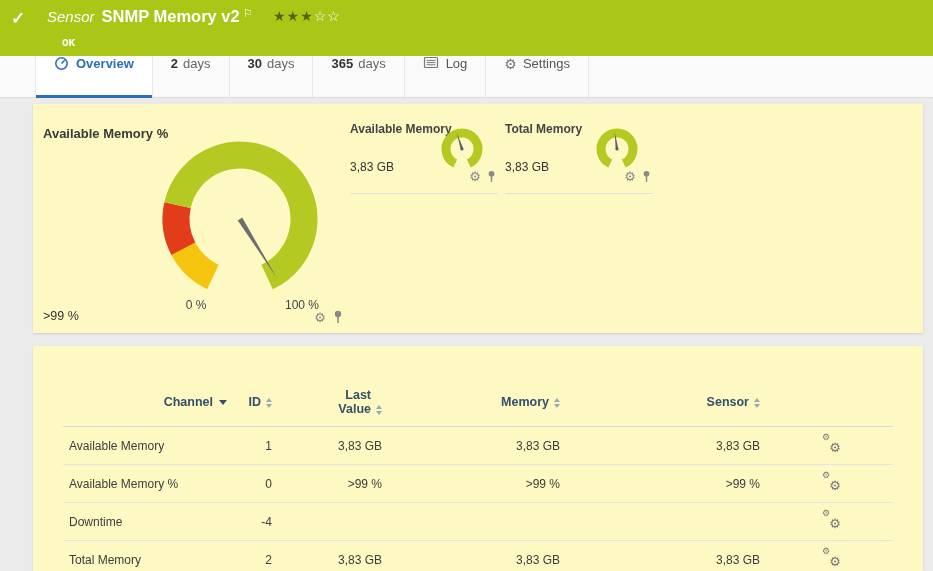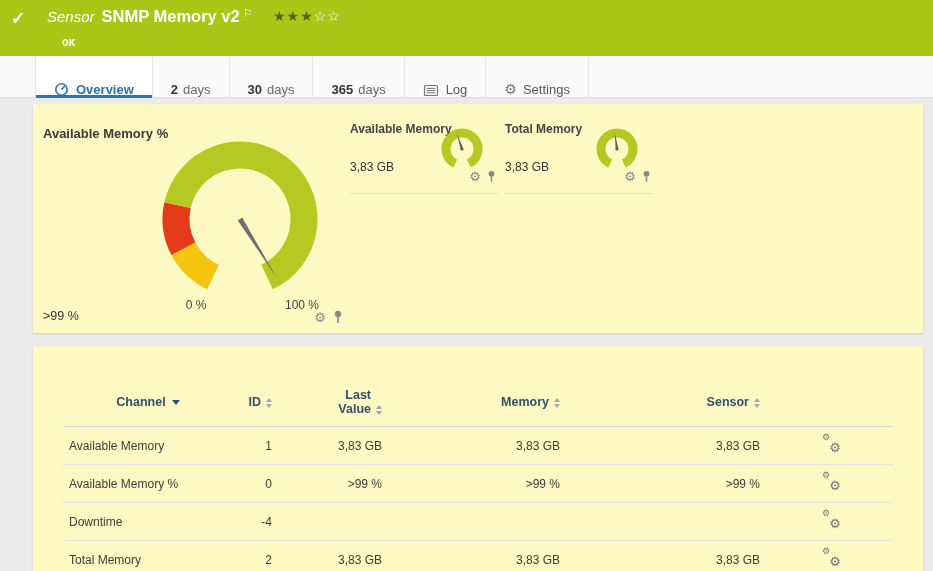--- a/index.html
+++ b/index.html
@@ -13,21 +13,21 @@
   .sensor-title { font-size:16.5px; font-weight:bold; }
   .flag { font-size:11px; vertical-align:top; margin-left:3px; }
   .stars { margin-left:16px; font-size:14px; letter-spacing:1px; vertical-align:1px; cursor:pointer; }
   .stars-filled { color:rgba(0,0,0,0.5); }
   .stars-empty { color:#ffffff; }
   .status-row { position:absolute; left:62px; top:33px;font-family:Liberation Mono, monospace; }
   .status { font-size:11px; font-weight:bold; }
 
   
   .tabbar { position:absolute; top:56px; left:0; width:933px; height:42px; background:#fafafa; border-bottom:1px solid #dcdcdc; display:flex; align-items:stretch; padding-left:35px; }
-  .tab { display:flex; align-items:flex-end; padding:0 18px; font-size:13px; color:#555; cursor:pointer; border-right:1px solid #e6e6e6; position:relative; white-space:nowrap; }
+  .tab { display:flex; align-items:flex-start; padding:0 18px; font-size:13px; color:#555; cursor:pointer; border-right:1px solid #e6e6e6; position:relative; white-space:nowrap; }
   .tab:first-child { border-left:1px solid #e6e6e6; }
   .tab .ticon { margin-right:7px; }
   .tab.active { color:#2a6fb8; font-weight:bold; background:#ffffff; }
   .tab.active::after { content:""; position:absolute; left:0; right:0; bottom:-1px; height:3px; background:#2a6fb8; }
   .tab .num { font-weight:bold; color:#333; margin-right:5px; font-size:13px; }
   .tab .unit { color:#666; }
   .gear-glyph { color:#777; font-size:14px; margin-right:6px; }
 
   
   .panel { position:absolute; background:#fef9c3; box-shadow:0 1px 2px rgba(0,0,0,0.12); }
@@ -52,21 +52,21 @@
   .small-value { position:absolute; left:0; top:44px; font-size:12px; color:#333; }
   .block-small svg.gauge-small { position:absolute; left:85px; top:10px; }
   .small-icons { position:absolute; right:2px; top:54px; display:flex; align-items:center; gap:6px; background:transparent; }
 
   
   .table-wrap { padding:36px 30px 0 30px; }
   table { border-collapse:collapse; width:830px; table-layout:fixed; }
   col.c-channel { width:170px; } col.c-id { width:45px; } col.c-last { width:110px; }
   col.c-min { width:178px; } col.c-max { width:200px; } col.c-gear { width:127px; }
   th { font-size:12.5px; font-weight:bold; color:#33506b; padding:6px 6px 10px 6px; border-bottom:1px solid #d8d8d8; vertical-align:middle; cursor:pointer; }
-  th.al { text-align:center; } th.ar { text-align:right; }
+  th.al { text-align:right; } th.ar { text-align:right; }
   td { font-size:12px; color:#3c3c3c; padding:9px 6px; border-bottom:1px solid #e4e4e4; }
   td.al { text-align:left; } td.ar { text-align:right; }
   .th-narrow-text { display:inline-block; max-width:46px; text-align:right; }
   .sort { display:inline-flex; flex-direction:column; gap:2px; margin-left:5px; vertical-align:middle; }
   .sort i { display:block; width:0; height:0; border-left:3.5px solid transparent; border-right:3.5px solid transparent; }
   .sort i.u { border-bottom:4px solid #9aa7b3; }
   .sort i.d { border-top:4px solid #9aa7b3; }
   .caret-down { display:inline-block; width:0; height:0; border-left:4px solid transparent; border-right:4px solid transparent; border-top:5px solid #33506b; margin-left:6px; vertical-align:middle; }
   .td-gear { padding-left:56px; }
   .chgear { position:relative; display:inline-block; width:19px; height:16px; cursor:pointer; }

